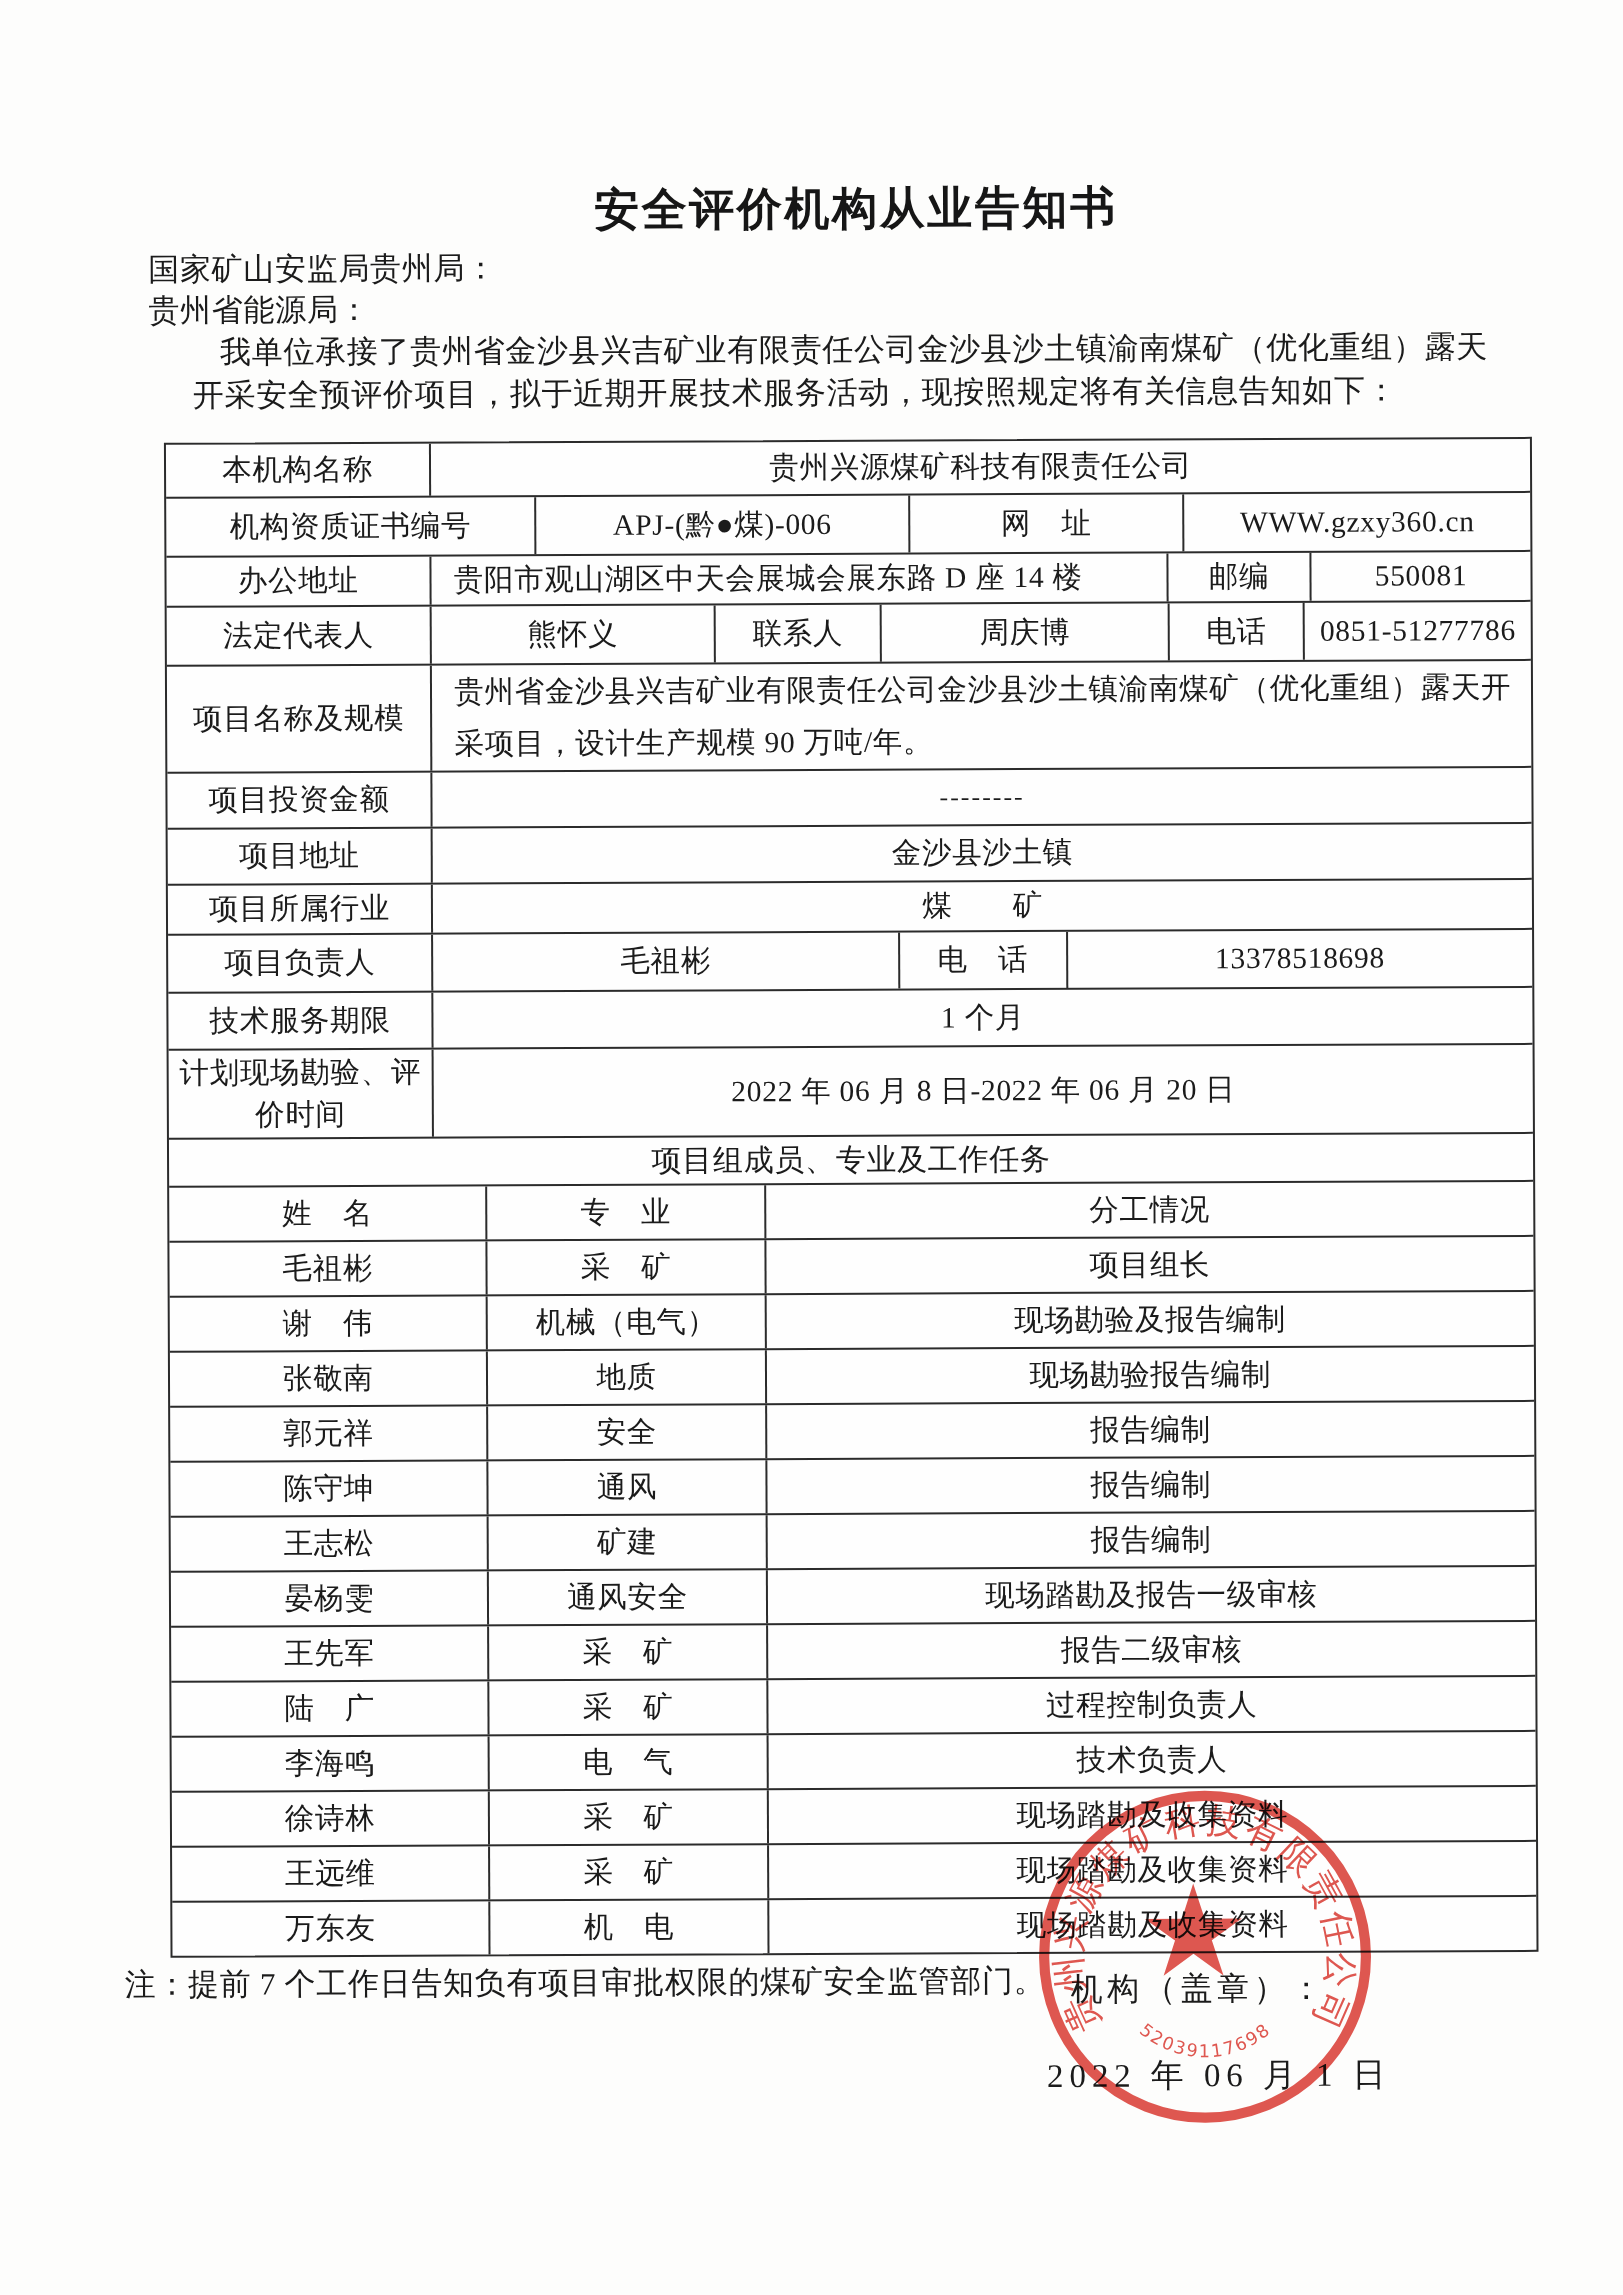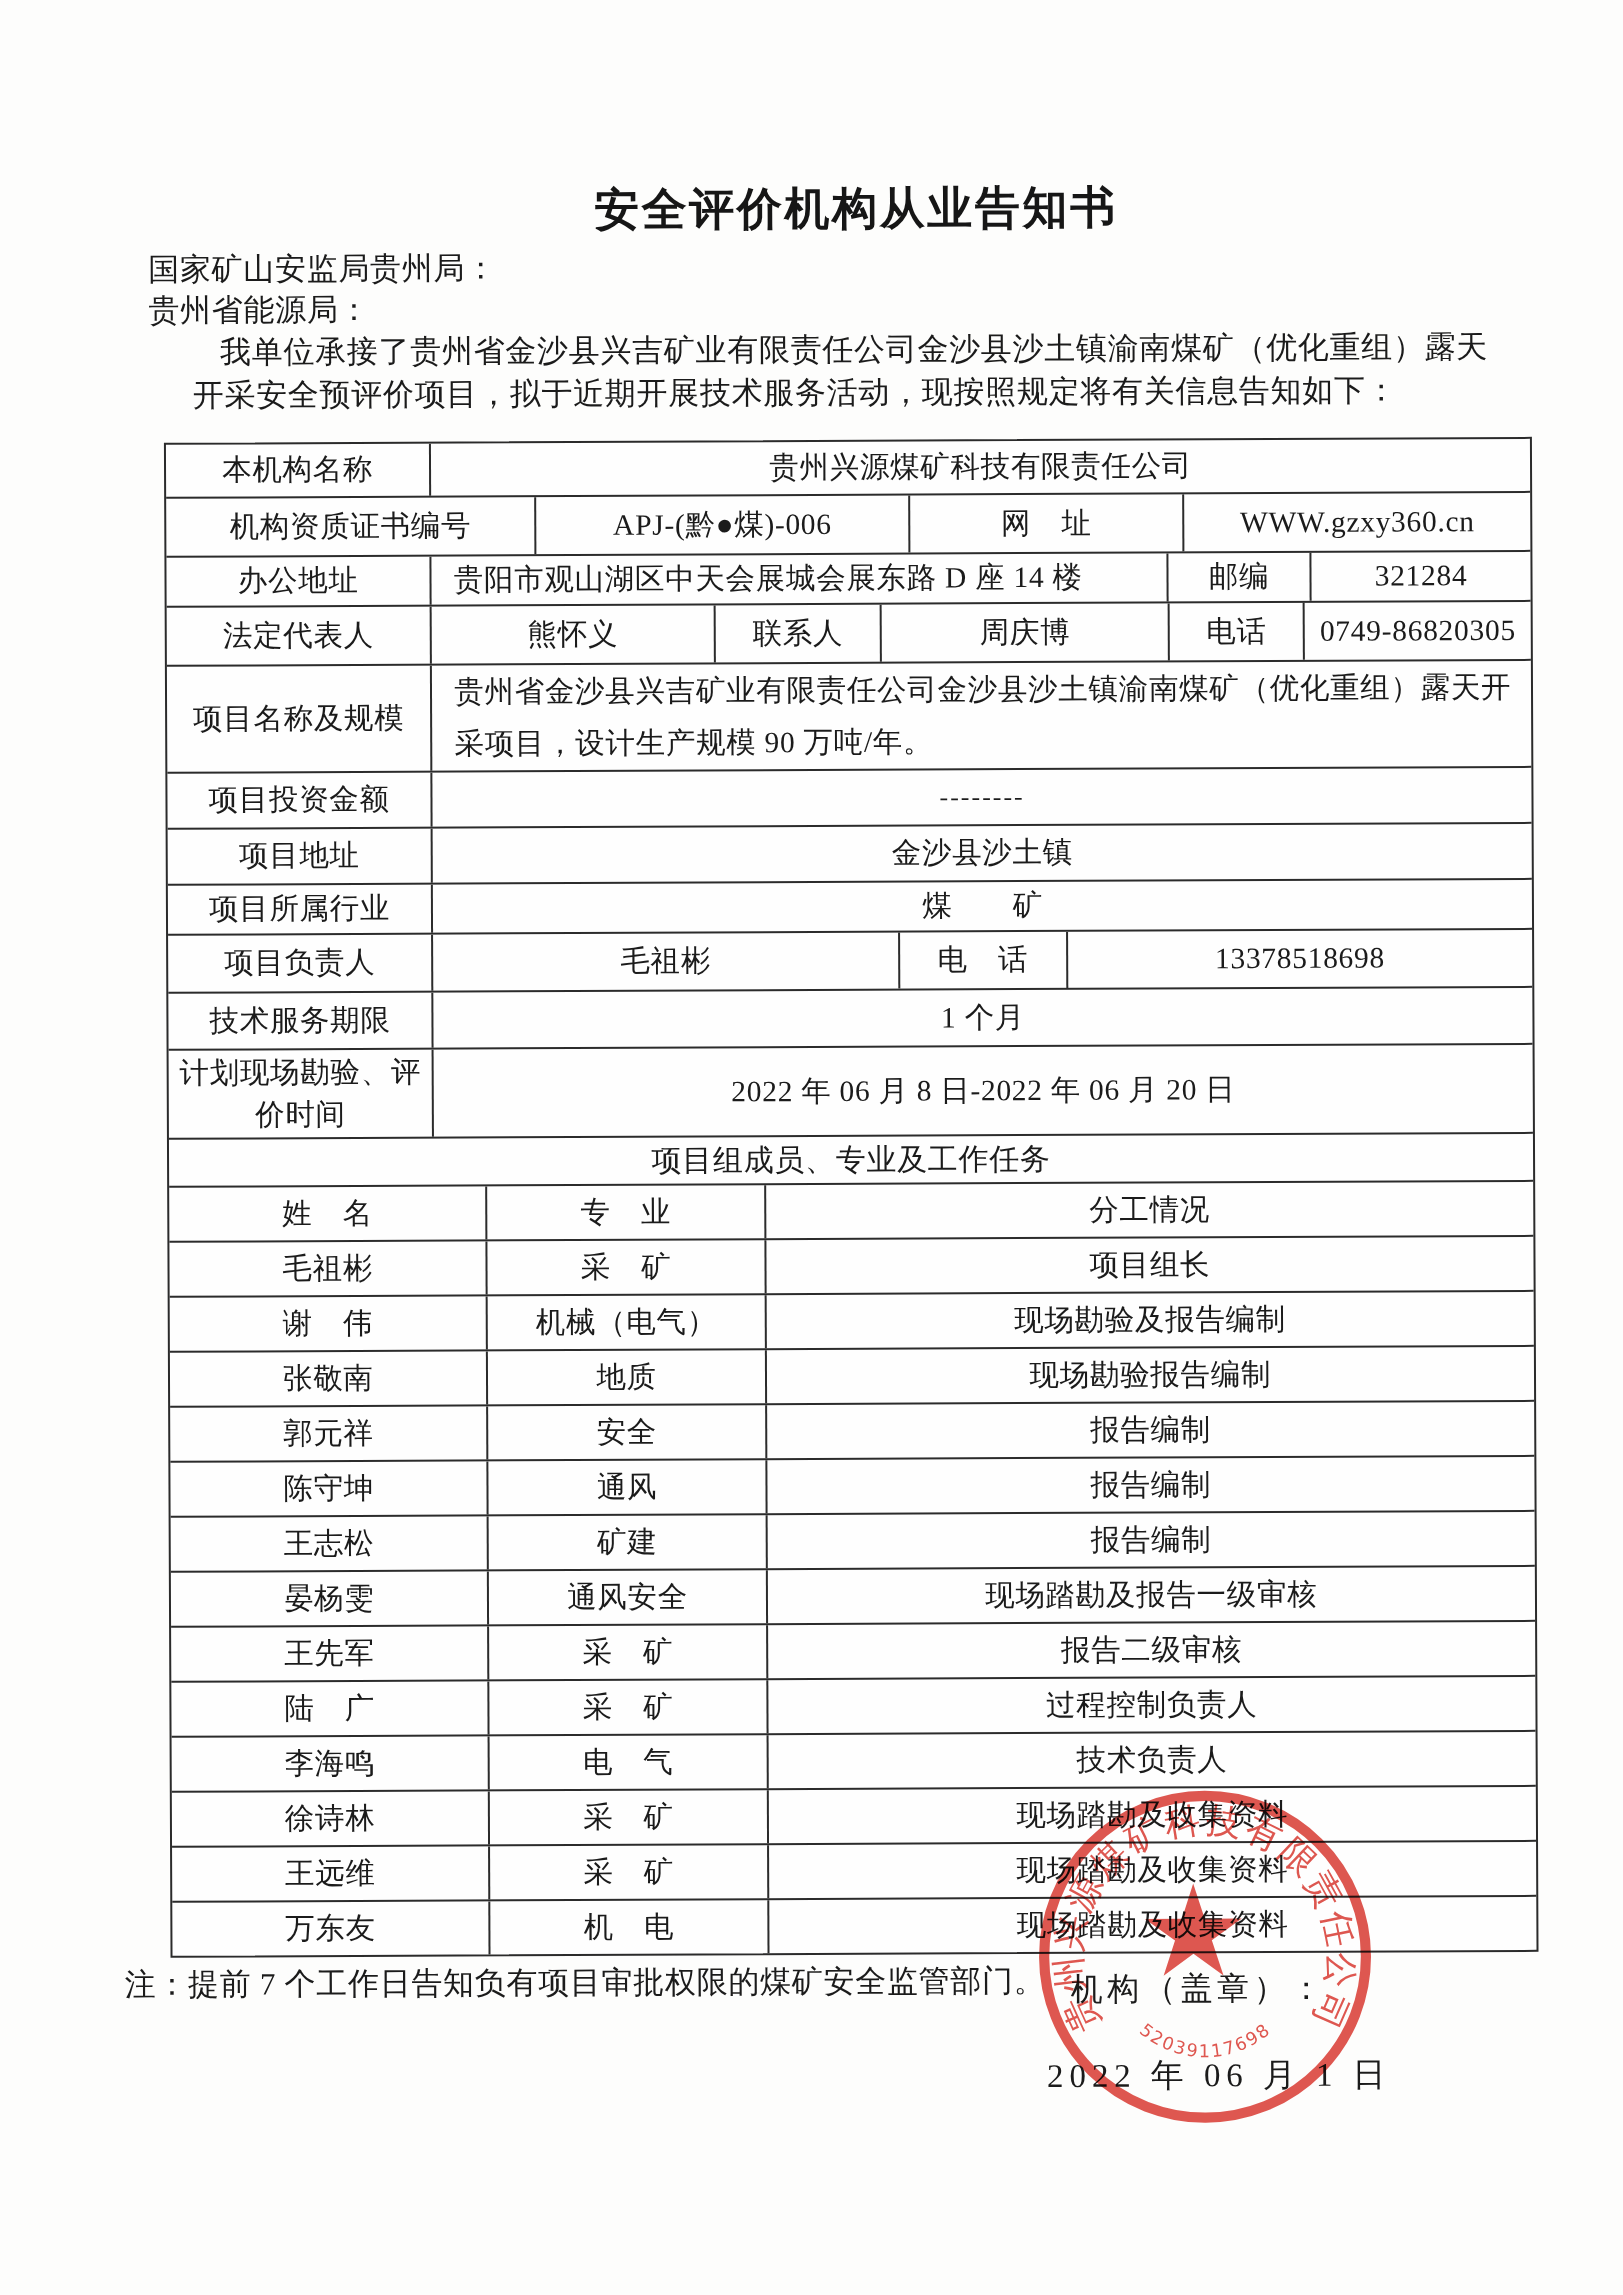--- a/index.html
+++ b/index.html
@@ -109,30 +109,30 @@
         <div class="tcell" style="width:27%">机构资质证书编号</div>
         <div class="tcell" style="width:27.4%">APJ-(黔●煤)-006</div>
         <div class="tcell" style="width:20.1%">网　址</div>
         <div class="tcell" style="width:25.5%">WWW.gzxy360.cn</div>
       </div>
 
       <div class="trow" style="height:48px">
         <div class="tcell" style="width:19.3%">办公地址</div>
         <div class="tcell left" style="width:54%">贵阳市观山湖区中天会展城会展东路 D 座 14 楼</div>
         <div class="tcell" style="width:10.5%">邮编</div>
-        <div class="tcell" style="width:16.2%">321284</div>
+        <div class="tcell" style="width:16.2%">550081</div>
       </div>
 
       <div class="trow" style="height:57px">
         <div class="tcell" style="width:19.3%">法定代表人</div>
         <div class="tcell" style="width:20.8%">熊怀义</div>
         <div class="tcell" style="width:12.2%">联系人</div>
         <div class="tcell" style="width:21.1%">周庆博</div>
         <div class="tcell" style="width:9.9%">电话</div>
-        <div class="tcell" style="width:16.7%">0749-86820305</div>
+        <div class="tcell" style="width:16.7%">0851-51277786</div>
       </div>
 
       <div class="trow" style="height:105px">
         <div class="tcell" style="width:19.3%">项目名称及规模</div>
         <div class="tcell left" style="width:80.7%;line-height:52px">贵州省金沙县兴吉矿业有限责任公司金沙县沙土镇渝南煤矿（优化重组）露天开采项目，设计生产规模 90 万吨/年。</div>
       </div>
 
       <div class="trow" style="height:54px">
         <div class="tcell" style="width:19.3%">项目投资金额</div>
         <div class="tcell dashes" style="width:80.7%">--------</div>

